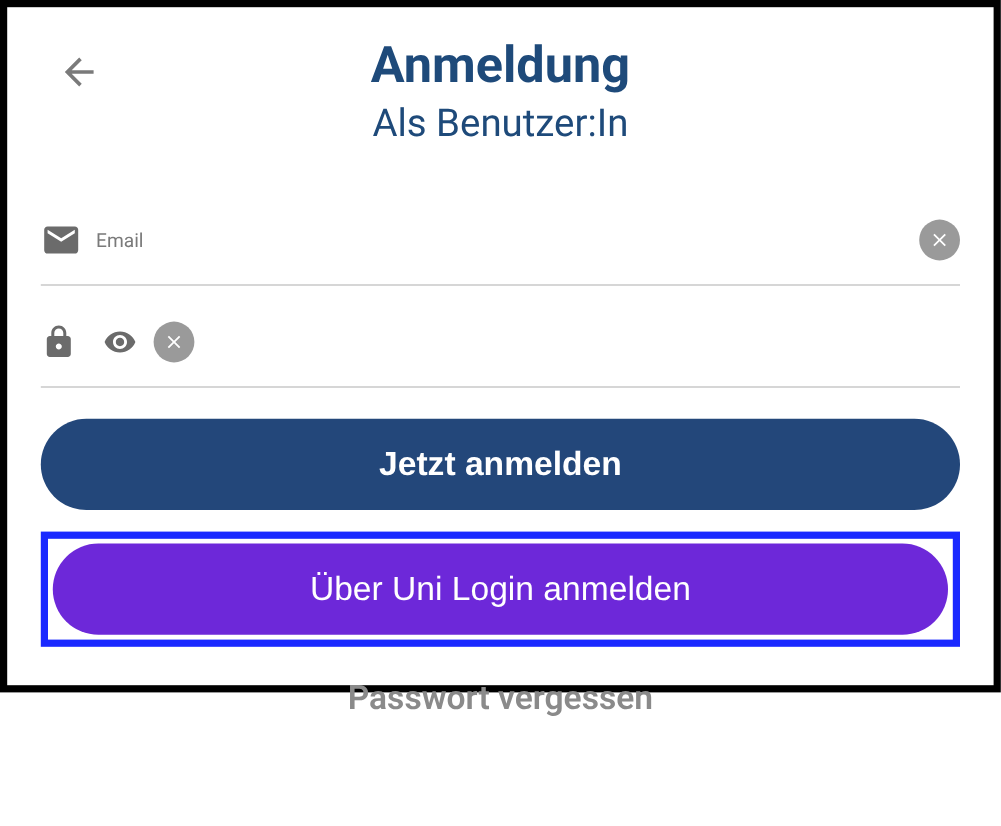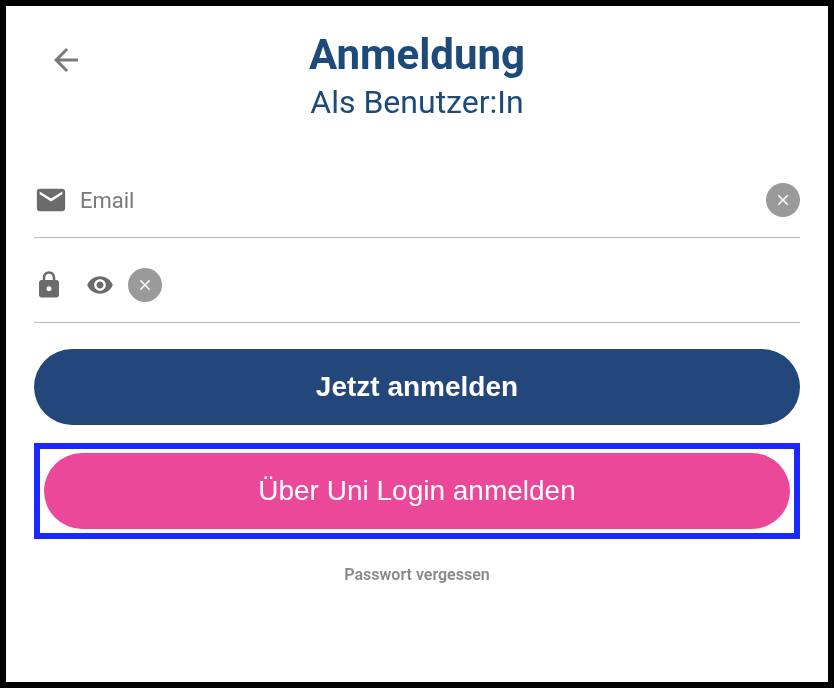--- a/index.html
+++ b/index.html
@@ -5,21 +5,21 @@
     * { box-sizing: border-box; margin: 0; padding: 0; }
     body {
       font-family: -apple-system, BlinkMacSystemFont, "Segoe UI", Roboto, Arial, sans-serif;
       background: #fff;
       width: 834px;
       height: 688px;
       overflow: hidden;
     }
     .frame {
       width: 834px;
-      height: 688px;
+      height: 577px;
       border: 6px solid #000;
       background: #fff;
       padding: 24px 20px 20px 20px;
       position: relative;
     }
     .header {
       position: relative;
       text-align: center;
       margin-bottom: 50px;
     }
@@ -57,21 +57,21 @@
       position: relative;
     }
     .field-icon {
       width: 46px;
       display: flex;
       align-items: center;
       justify-content: flex-start;
       flex-shrink: 0;
     }
     .field-label {
-      font-size: 22px;
+      font-size: 16px;
       color: #7a7a7a;
       flex: 1;
     }
     .field-actions {
       display: flex;
       align-items: center;
       gap: 8px;
     }
     .icon-circle {
       width: 34px;
@@ -104,26 +104,26 @@
       background: #23477a;
       margin-top: 26px;
       margin-bottom: 18px;
     }
     .highlight-wrap {
       border: 6px solid #1a29ff;
       padding: 4px;
       margin-bottom: 20px;
     }
     .btn-secondary {
-      background: #ec4899;
+      background: #6d28d9;
       font-weight: 500;
     }
     .forgot {
       text-align: center;
-      font-size: 16px;
+      font-size: 28px;
       font-weight: 600;
       color: #8a8a8a;
       cursor: pointer;
       padding: 6px 0;
     }
   </style>
 </head>
 <body>
 
 <div class="frame">

